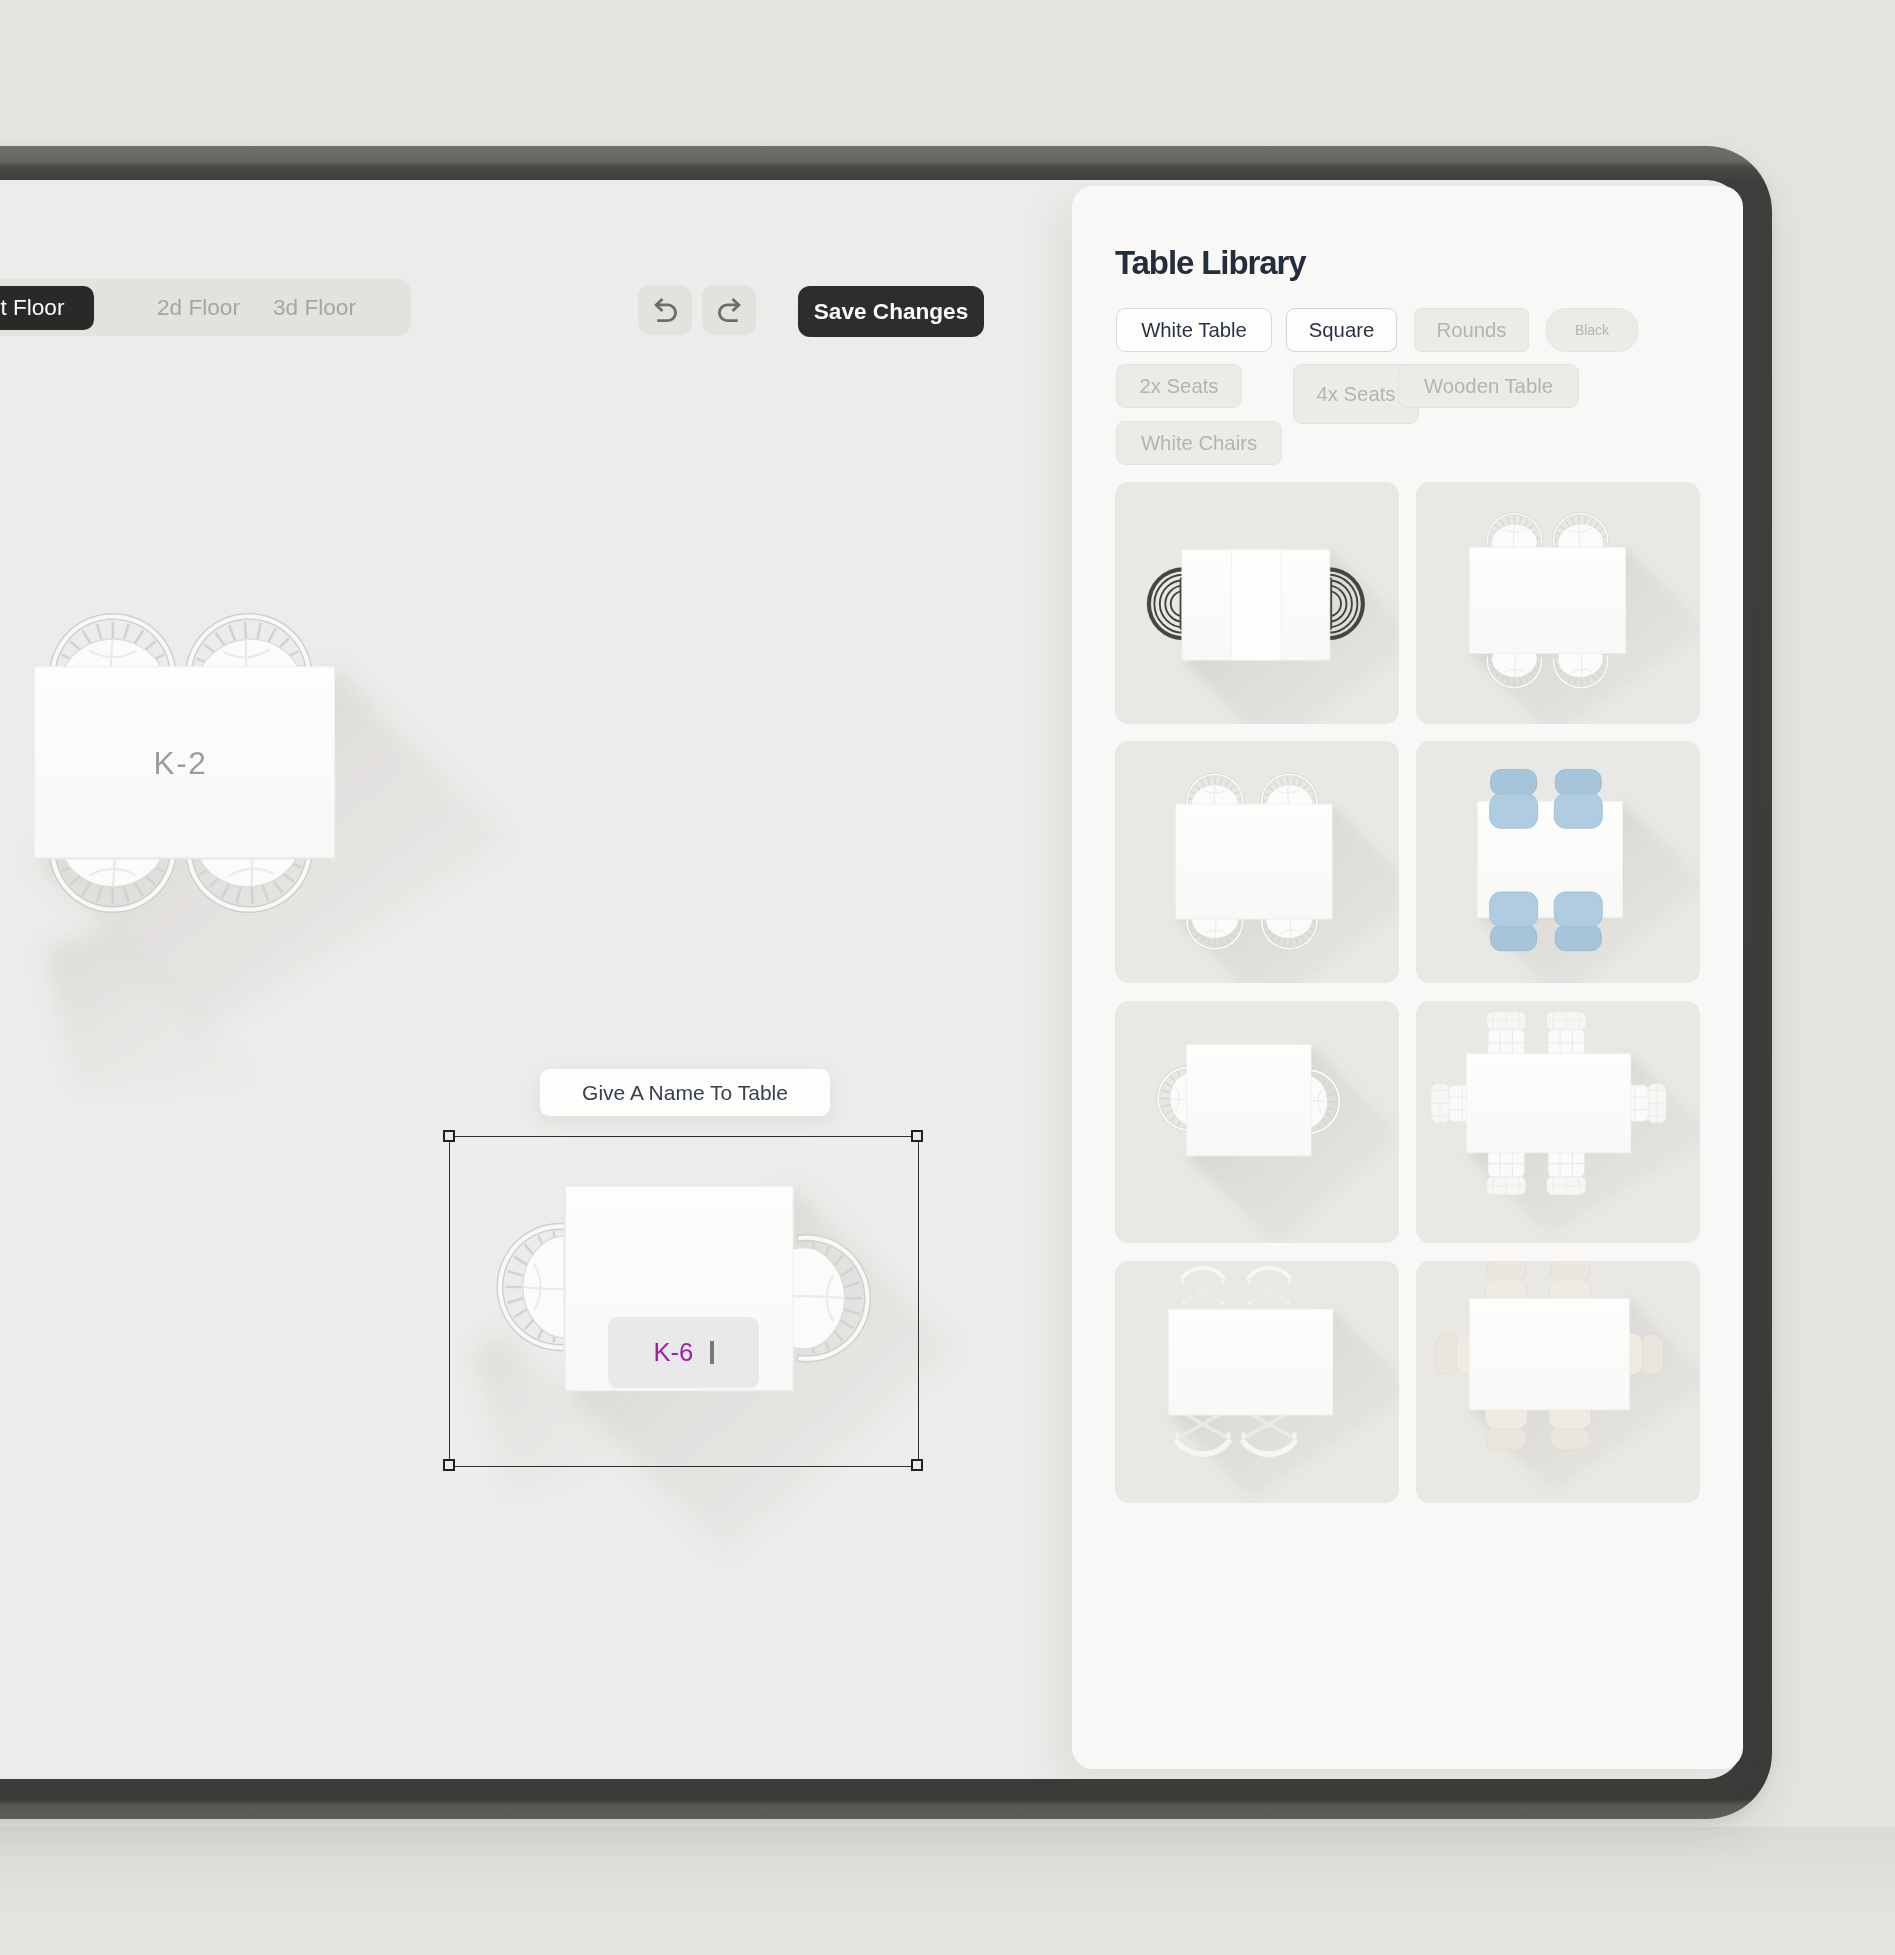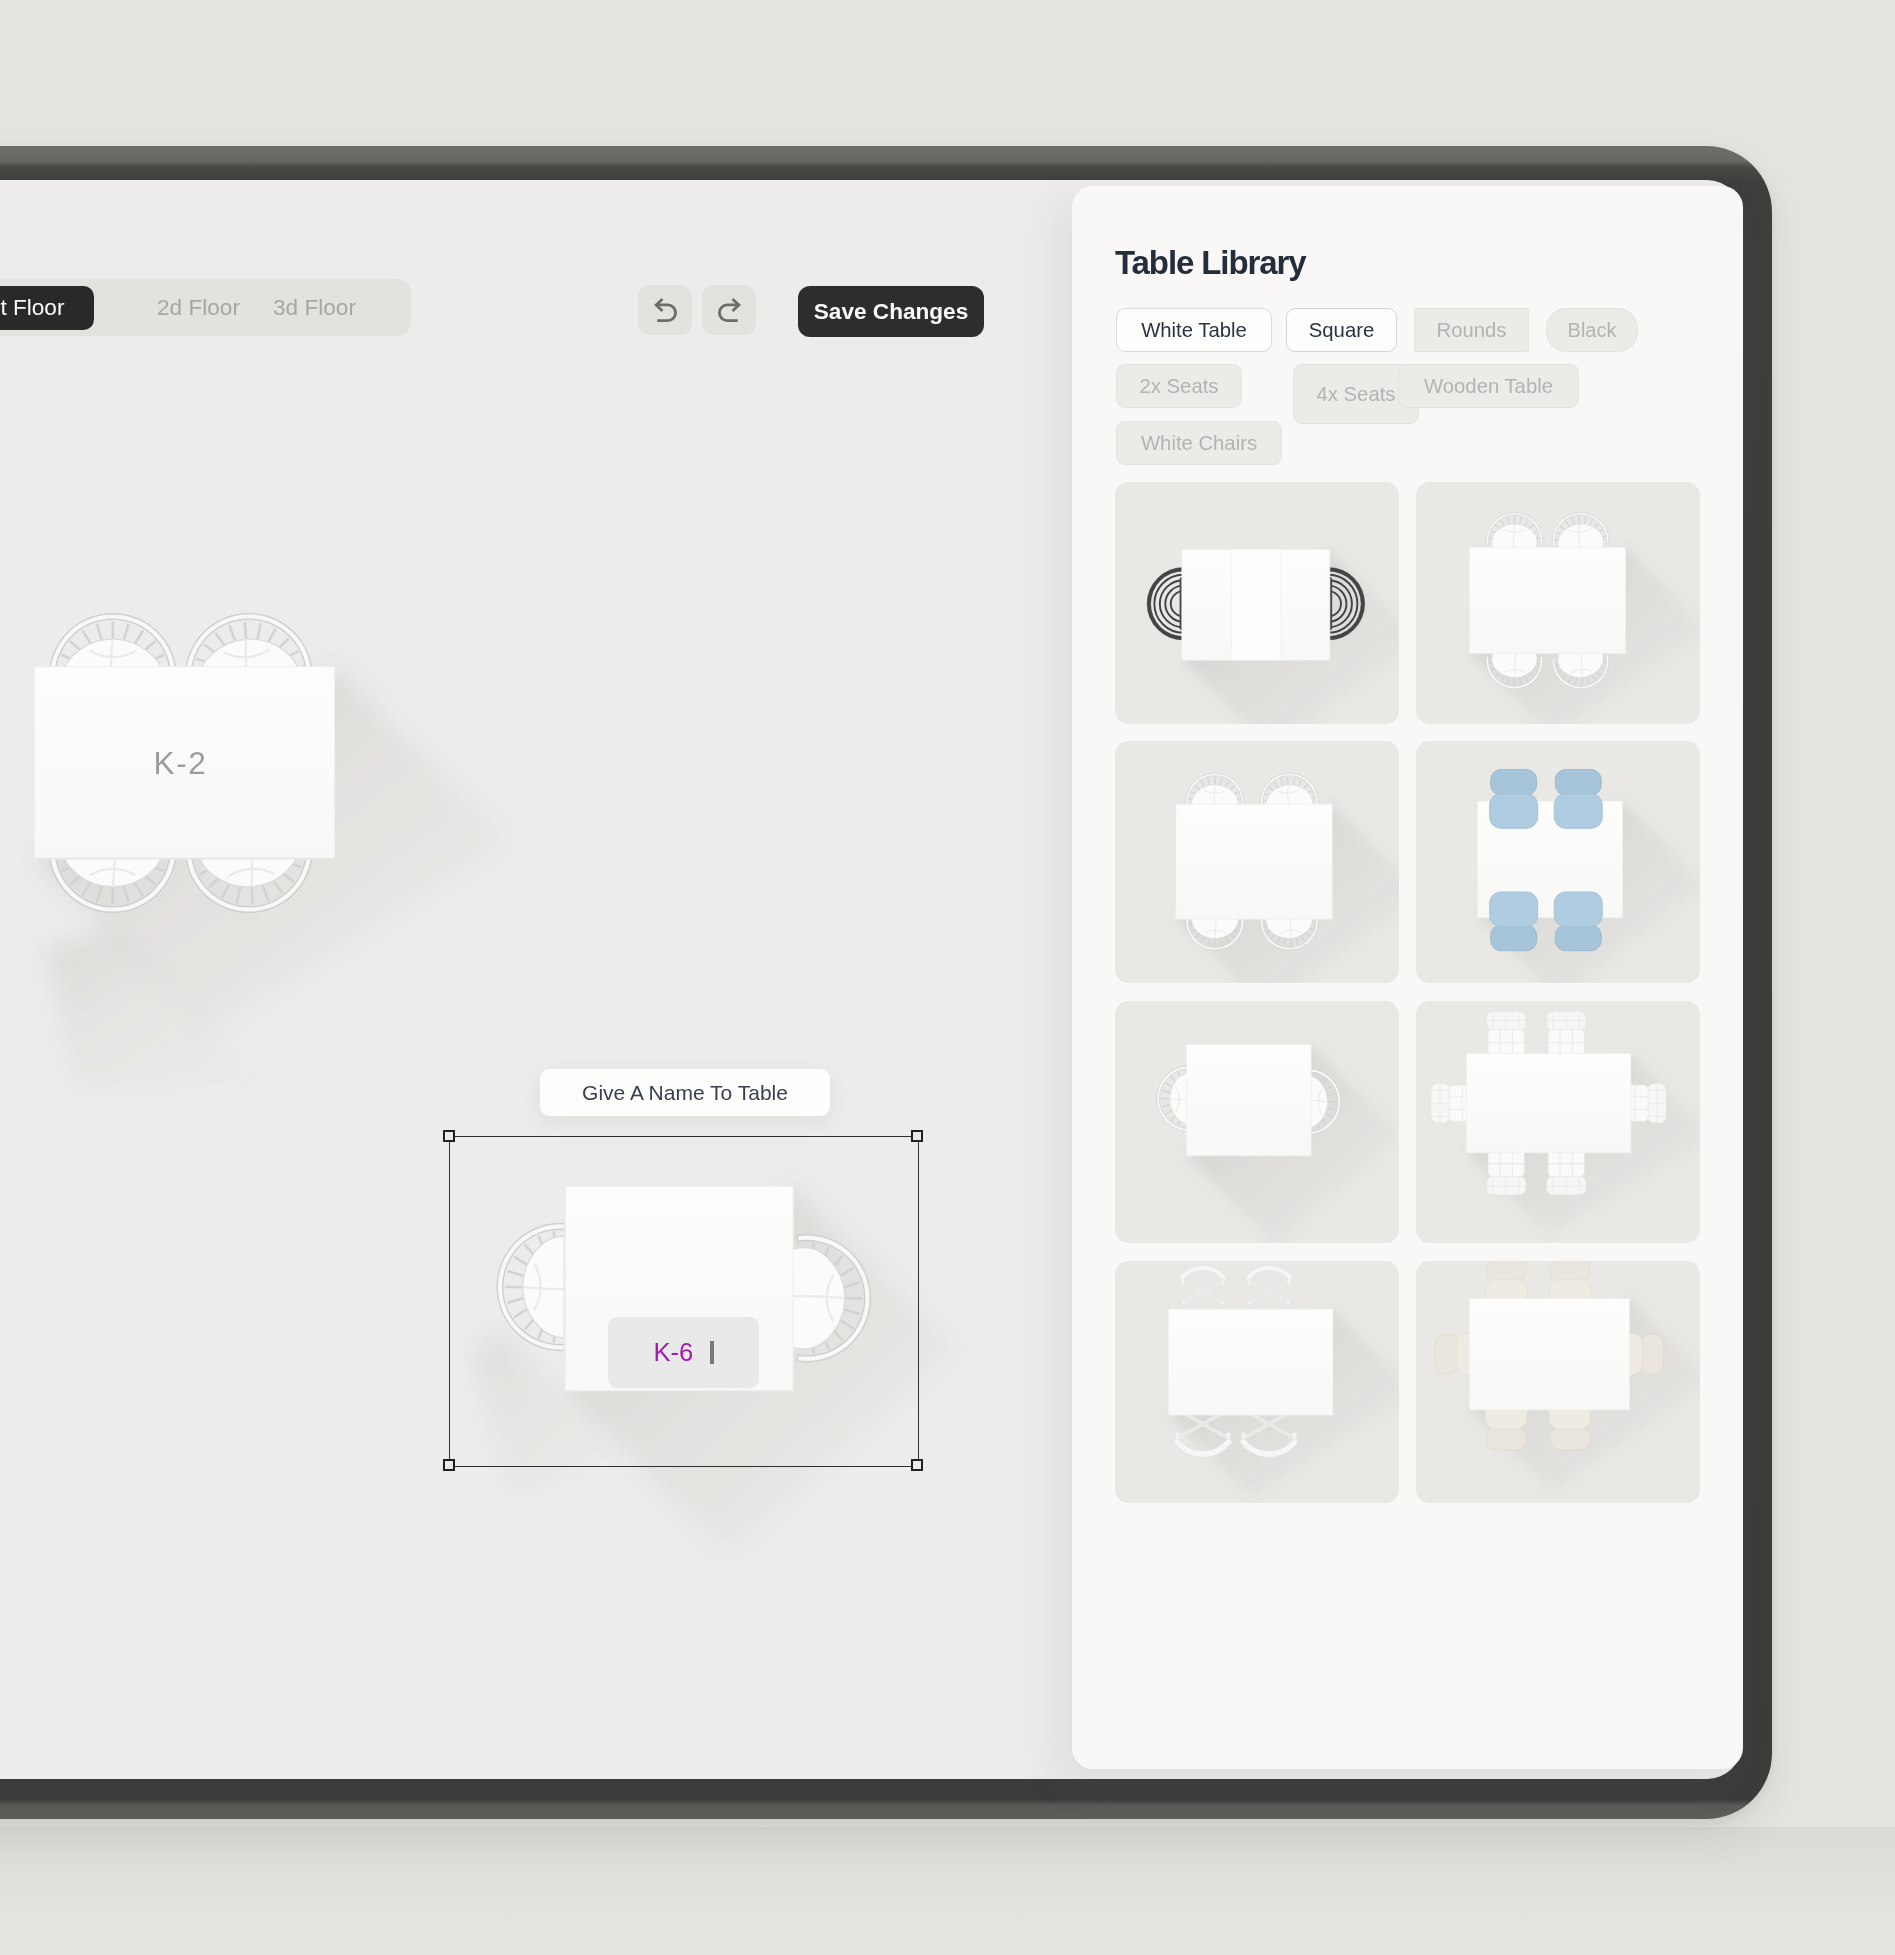--- a/index.html
+++ b/index.html
@@ -151,25 +151,25 @@
   box-shadow:-13.5px 15px 38px rgba(100,98,90,.10);text-decoration:underline;">
 
   <div class="abs" style="left:43px;top:58px;font-size:33px;font-weight:bold;color:#242d3b;letter-spacing:-1.1px;">Table Library</div>
 
   <div class="abs" style="left:44px;top:122px;width:156px;height:44px;border-radius:9px;background:#fdfdfc;border:1.5px solid #dbdad7;
     box-sizing:border-box;color:#2b3342;font-size:20.3px;display:flex;align-items:center;justify-content:center;">White Table</div>
 
   <div class="abs" style="left:214px;top:122px;width:111px;height:44px;border-radius:9px;background:#fdfdfc;border:1.5px solid #d4d3d0;
     box-sizing:border-box;color:#2b3342;font-size:20.3px;display:flex;align-items:center;justify-content:center;">Square</div>
 
-  <div class="abs" style="left:342px;top:122px;width:115px;height:44px;border-radius:2px;background:#ecebe8;border:1.5px solid #e4e3e0;
+  <div class="abs" style="left:342px;top:122px;width:115px;height:44px;border-radius:7px;background:#ecebe8;border:1.5px solid #e4e3e0;
     box-sizing:border-box;color:#b4b3b1;font-size:20.3px;display:flex;align-items:center;justify-content:center;">Rounds</div>
 
   <div class="abs" style="left:474px;top:122px;width:92px;height:44px;border-radius:20px;background:#ecebe8;border:1.5px solid #e4e3e0;
-    box-sizing:border-box;color:#b4b3b1;font-size:20px;display:flex;align-items:center;justify-content:center;">Black</div>
+    box-sizing:border-box;color:#b4b3b1;font-size:14px;display:flex;align-items:center;justify-content:center;">Black</div>
 
   <div class="abs" style="left:44px;top:178px;width:126px;height:44px;border-radius:9px;background:#ecebe8;border:1.5px solid #e4e3e0;
     box-sizing:border-box;color:#b4b3b1;font-size:20.3px;display:flex;align-items:center;justify-content:center;">2x Seats</div>
 
   <div class="abs" style="left:185px;top:178px;width:126px;height:60px;border-radius:9px;background:#ecebe8;border:1.5px solid #e4e3e0;
     box-sizing:border-box;color:#b4b3b1;font-size:20.3px;display:flex;align-items:center;justify-content:center;margin-left:36px;">4x Seats</div>
 
   <div class="abs" style="left:326px;top:178px;width:181px;height:44px;border-radius:9px;background:#ecebe8;border:1.5px solid #e4e3e0;
     box-sizing:border-box;color:#b4b3b1;font-size:20.3px;display:flex;align-items:center;justify-content:center;">Wooden Table</div>
 

